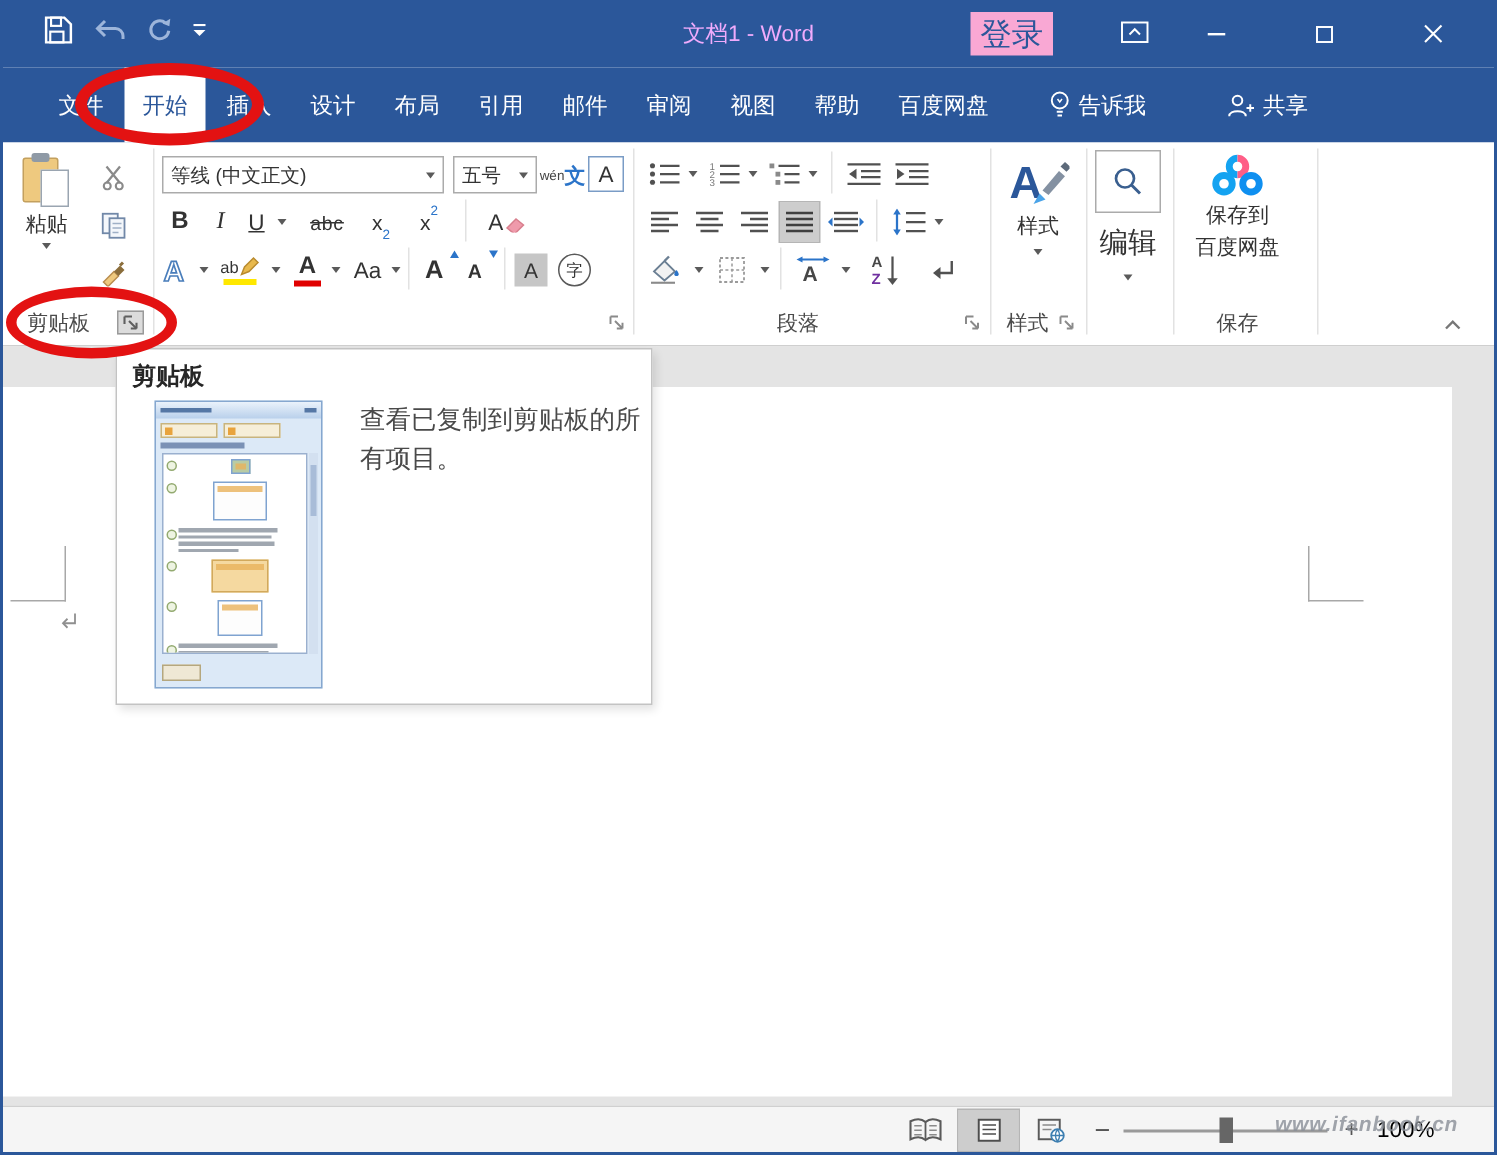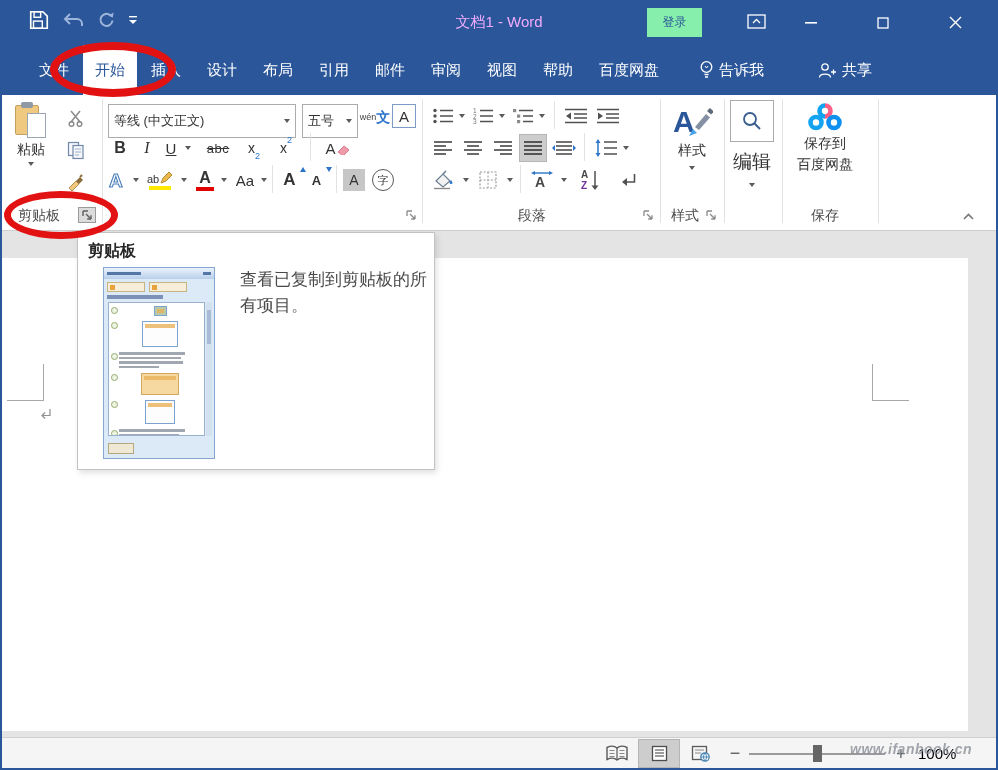--- a/index.html
+++ b/index.html
@@ -5,41 +5,41 @@
   * { margin:0; padding:0; box-sizing:border-box; }
   html,body { width:998px; height:770px; font-family:"Liberation Sans","DejaVu Sans",sans-serif; }
   .window { position:relative; width:998px; height:770px; background:#fff; overflow:hidden;
             border-left:2px solid #2b579a; border-right:2px solid #2b579a; border-bottom:2px solid #2b579a; }
 
   
   .titlebar { position:absolute; left:0; top:0; width:100%; height:45px; background:#2b579a; }
   .qat { position:absolute; left:26px; top:9px; display:flex; align-items:center; gap:12px; }
   .qat .btn { display:flex; align-items:center; justify-content:center; cursor:default; }
   .win-title { position:absolute; left:0; right:0; top:0; height:45px; display:flex; align-items:center; justify-content:center; color:#f0abfc; font-size:15px; pointer-events:none; }
-  .signin { position:absolute; left:645px; top:8px; width:55px; height:29px; background:#86efac; color:#2b579a; font-size:12px; display:flex; align-items:center; justify-content:center; }
+  .signin { position:absolute; left:645px; top:8px; width:55px; height:29px; background:#f9a8d4; color:#2b579a; font-size:21px; display:flex; align-items:center; justify-content:center; }
   .ribbon-opts { position:absolute; left:742px; top:12px; width:24px; height:20px; display:flex; align-items:center; justify-content:center; }
   .winctl { position:absolute; top:0; height:45px; width:46px; display:flex; align-items:center; justify-content:center; }
   .winctl.min { left:786px; } .winctl.max { left:858px; } .winctl.close { left:930px; }
 
   
   .tabrow { position:absolute; left:0; top:45px; width:100%; height:50px; background:#2b579a; display:flex; align-items:stretch; padding-left:25px; }
   .tab { display:flex; align-items:center; color:#fff; font-size:15px; padding:0 12px; margin-right:2px; white-space:nowrap; }
   .tab.active { background:#fff; color:#2b579a; }
   .tab .ticon { margin-right:5px; display:flex; }
   .tab.tellme { margin-left:14px; } .tab.share { margin-left:28px; }
 
   
   .ribbon { position:absolute; left:0; top:95px; width:100%; height:136px; background:#fff; border-bottom:1px solid #cfcfcf; font-size:13px; color:#333; }
   .vsep { position:absolute; top:4px; height:124px; width:1px; background:#e2e2e2; }
   .glabel { position:absolute; top:112px; height:18px; font-size:14px; color:#4b4b4b; display:flex; align-items:center; justify-content:center; }
   .launcher { position:absolute; top:112px; width:18px; height:16px; display:flex; align-items:center; justify-content:center; }
   .launcher.hot { background:#dcdcdc; border:1px solid #9a9a9a; }
   .rbtn { position:absolute; display:flex; align-items:center; justify-content:center; height:26px; }
   .car { width:0; height:0; border-left:3.5px solid transparent; border-right:3.5px solid transparent; border-top:4px solid #5a5a5a; display:inline-block; }
-  .combo { position:absolute; top:9px; height:34px; border:1px solid #ababab; background:#fff; display:flex; align-items:center; font-size:13px; color:#333; padding:0 5px; }
+  .combo { position:absolute; top:9px; height:25px; border:1px solid #ababab; background:#fff; display:flex; align-items:center; font-size:13px; color:#333; padding:0 5px; }
   .combo .car { margin-left:auto; }
   .sel { background:#cdcdcd; outline:1px solid #b5b5b5; }
 
   
   .paste { position:absolute; left:6px; top:6px; width:46px; height:102px; display:flex; flex-direction:column; align-items:center; }
   .clipwrap { position:relative; width:32px; height:36px; margin-top:2px; }
   .clipboard-body { position:absolute; left:0; top:2px; width:24px; height:30px; background:#eec97f; border:1px solid #c3a05e; border-radius:2px; }
   .clipboard-clip { position:absolute; left:6px; top:-1px; width:12px; height:6px; background:#8f9aa6; border-radius:2px; }
   .clipboard-page { position:absolute; left:12px; top:10px; width:19px; height:25px; background:#fff; border:1px solid #9aa5b1; }
   .paste-label { font-size:14px; color:#333; margin-top:2px; }

